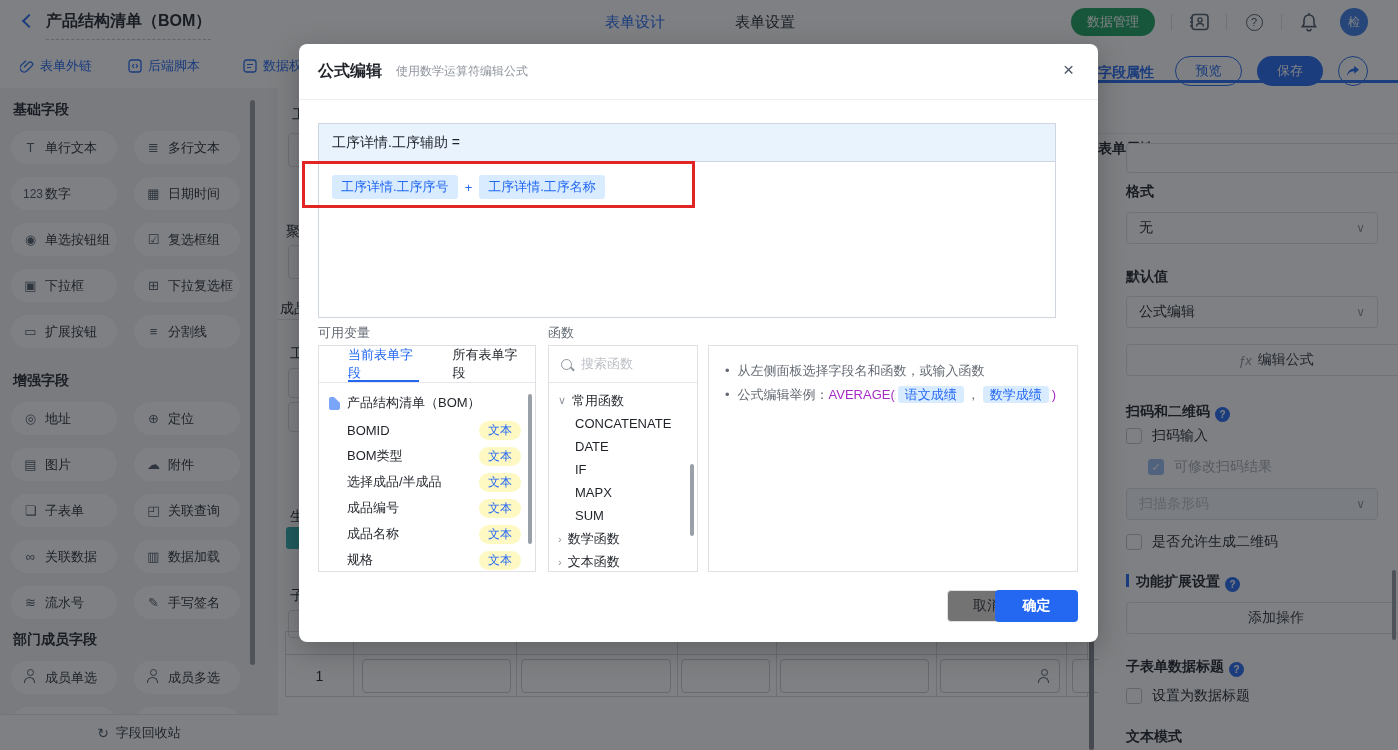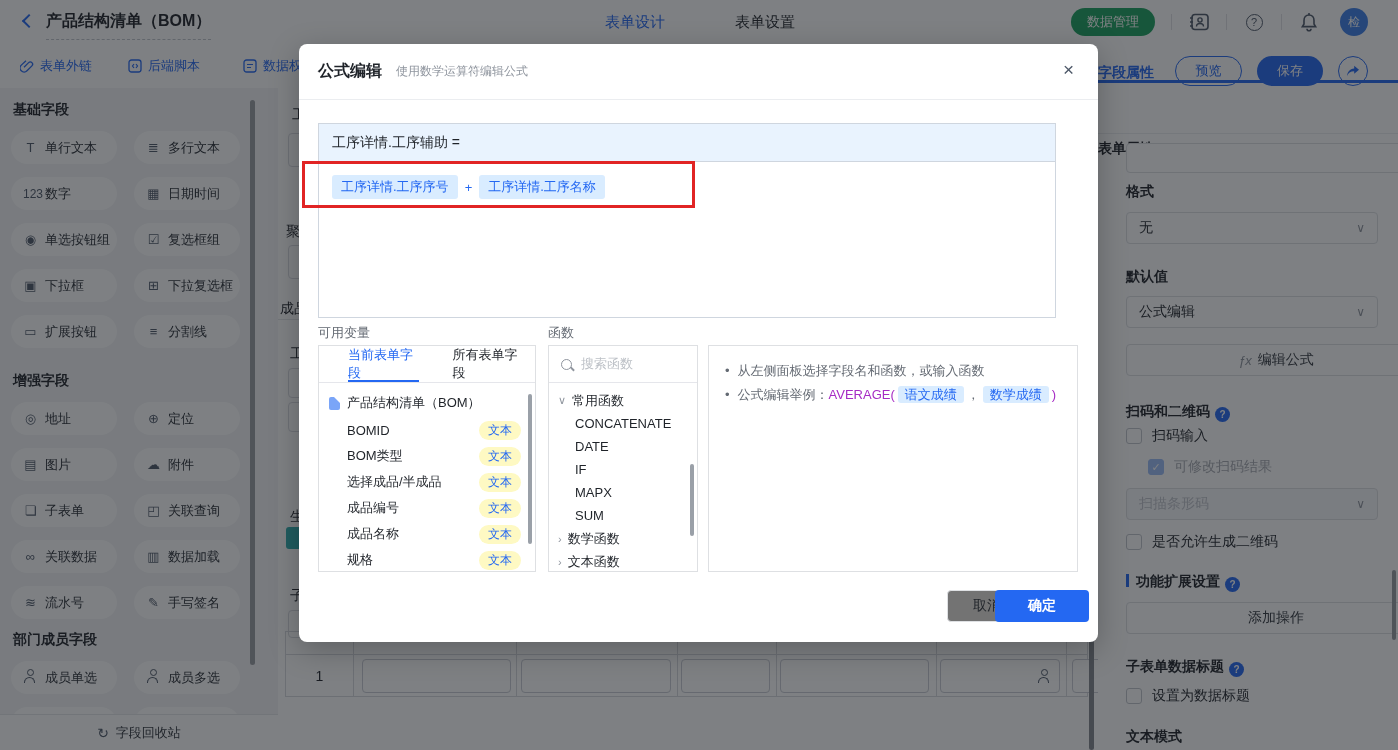--- a/index.html
+++ b/index.html
@@ -146,21 +146,21 @@
   .fn-list { padding-top:6px; }
   .fn-group { display:flex; align-items:center; gap:6px; font-size:13px; color:#1f2329; height:23px; padding:0 9px; cursor:pointer; }
   .fn-group .chev { color:#8f959e; font-size:11px; }
   .fn-item { font-size:13px; color:#1f2329; height:23px; display:flex; align-items:center; padding-left:26px; cursor:pointer; }
   .tip-row { display:flex; gap:8px; }
   .tip-fn { color:#a62bc4; }
   .tip-chip { background:#d9ecff; color:#2468f2; padding:1px 7px; border-radius:3px; margin:0 3px; }
   .m-btn { position:absolute; top:546px; height:32px; border-radius:4px; font-size:14px;
     display:flex; align-items:center; justify-content:center; cursor:pointer; }
   .btn-cancel { left:600px; width:80px; background:#737373; border:1px solid #dee0e3; color:#1f2329;margin-left:48px; }
-  .btn-ok { left:696px; width:94px; background:#2468f2; border:none; color:#fff; font-weight:600; }
+  .btn-ok { left:696px; width:83px; background:#2468f2; border:none; color:#fff; font-weight:600; }
 </style>
 </head>
 <body>
 
 <div class="stage">
 
   <div class="topbar">
     <span class="back-chev"></span>
     <span class="tb-title">产品结构清单（BOM）</span>
     <span class="tb-tab active" style="left:605px">表单设计</span>

